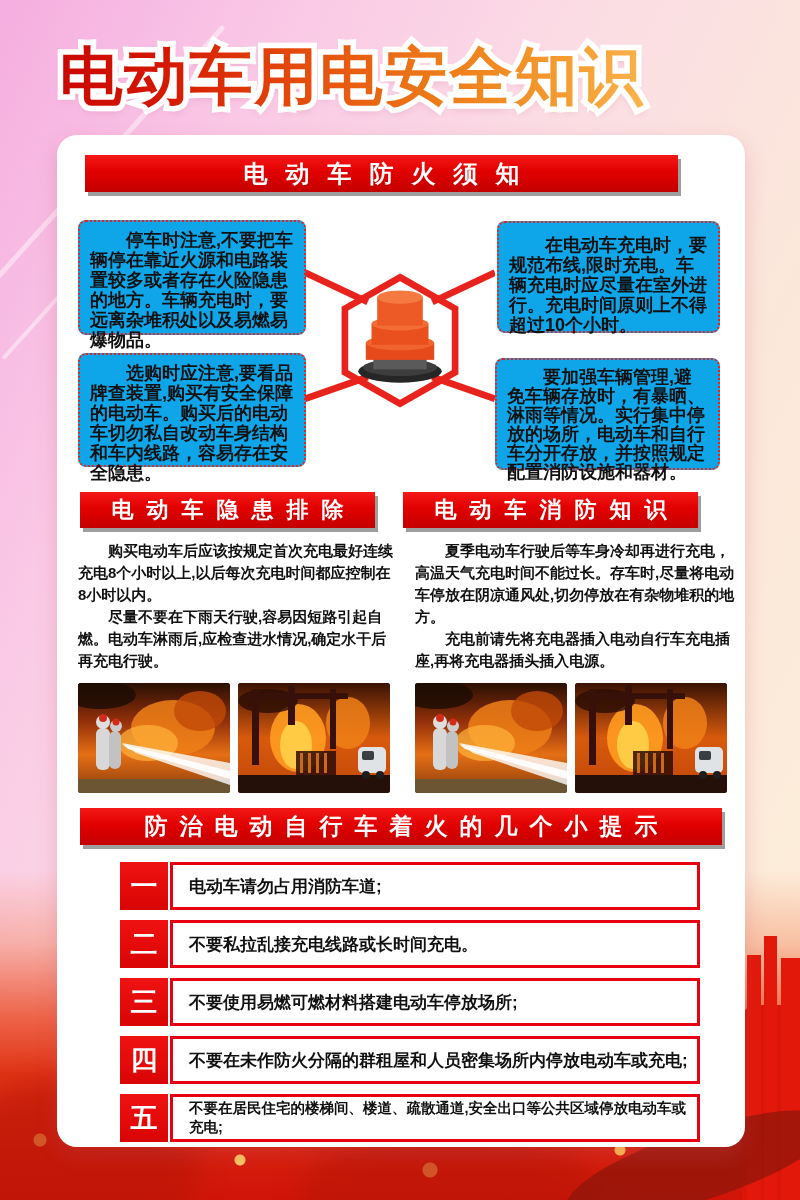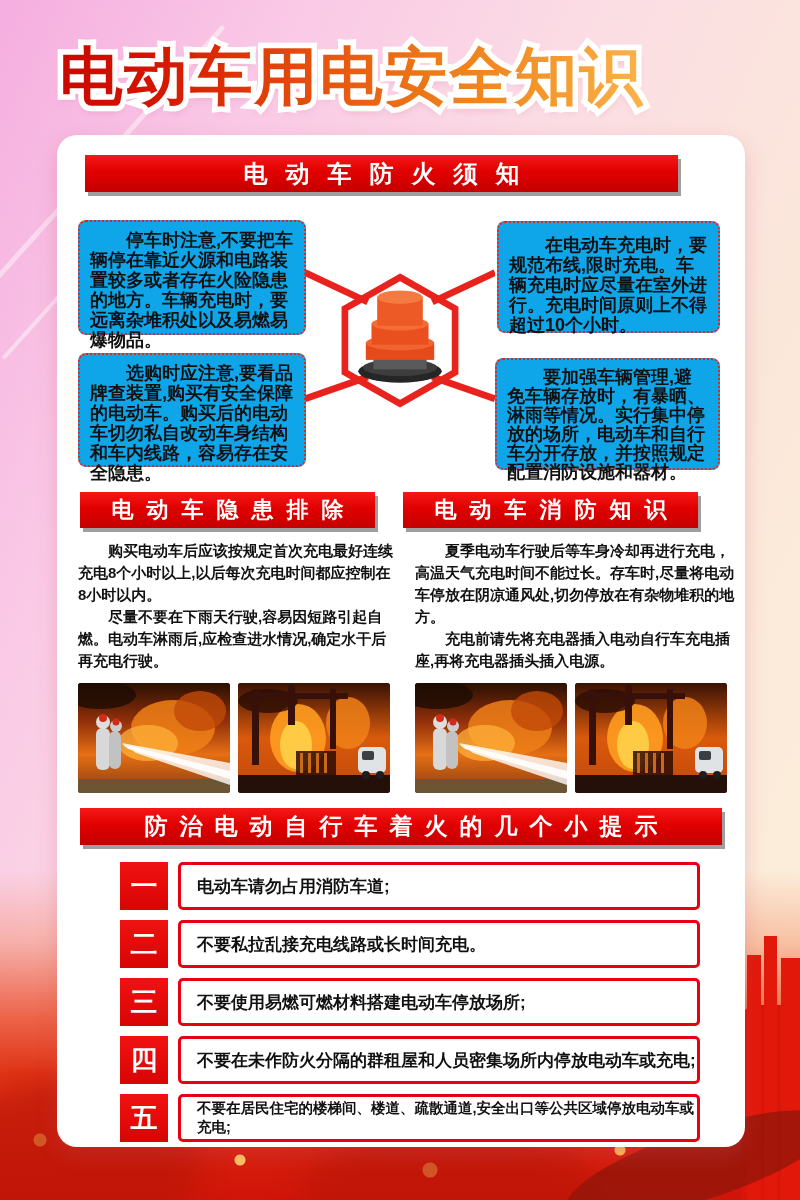--- a/index.html
+++ b/index.html
@@ -76,21 +76,21 @@
   .photos { position:absolute; left:21px; top:548px; width:650px; height:110px; display:flex; }
   .photo { width:152px; height:110px; border-radius:3px; overflow:hidden; background:#401505; flex:none; }
   .photo + .photo { margin-left:8px; }
   .photo.gap { margin-left:25px; }
   .photo svg { display:block; width:100%; height:100%; }
 
   .tips { position:absolute; left:63px; top:727px; width:580px; }
   .tip-row { display:flex; align-items:stretch; height:48px; margin-bottom:10px; }
   .tip-num { width:48px; flex:none; background:linear-gradient(180deg,#f01212,#d90404); color:#fff;
     font-size:27px; font-weight:bold; display:flex; align-items:center; justify-content:center; }
-  .tip-pill { flex:1; background:#fff; border:3px solid #e60012; border-radius:5px; margin-left:10px;
+  .tip-pill { flex:1; background:#fff; border:3px solid #e60012; border-radius:0; margin-left:2px;
     display:flex; align-items:center; padding-left:16px; font-size:17px; font-weight:bold; color:#111; }
   .tip-row:last-child .tip-pill { font-size:14.5px; }
 </style>
 </head>
 <body>
 
 <div class="poster">
 
   <div class="streak s1"></div>
   <div class="streak s2"></div>

